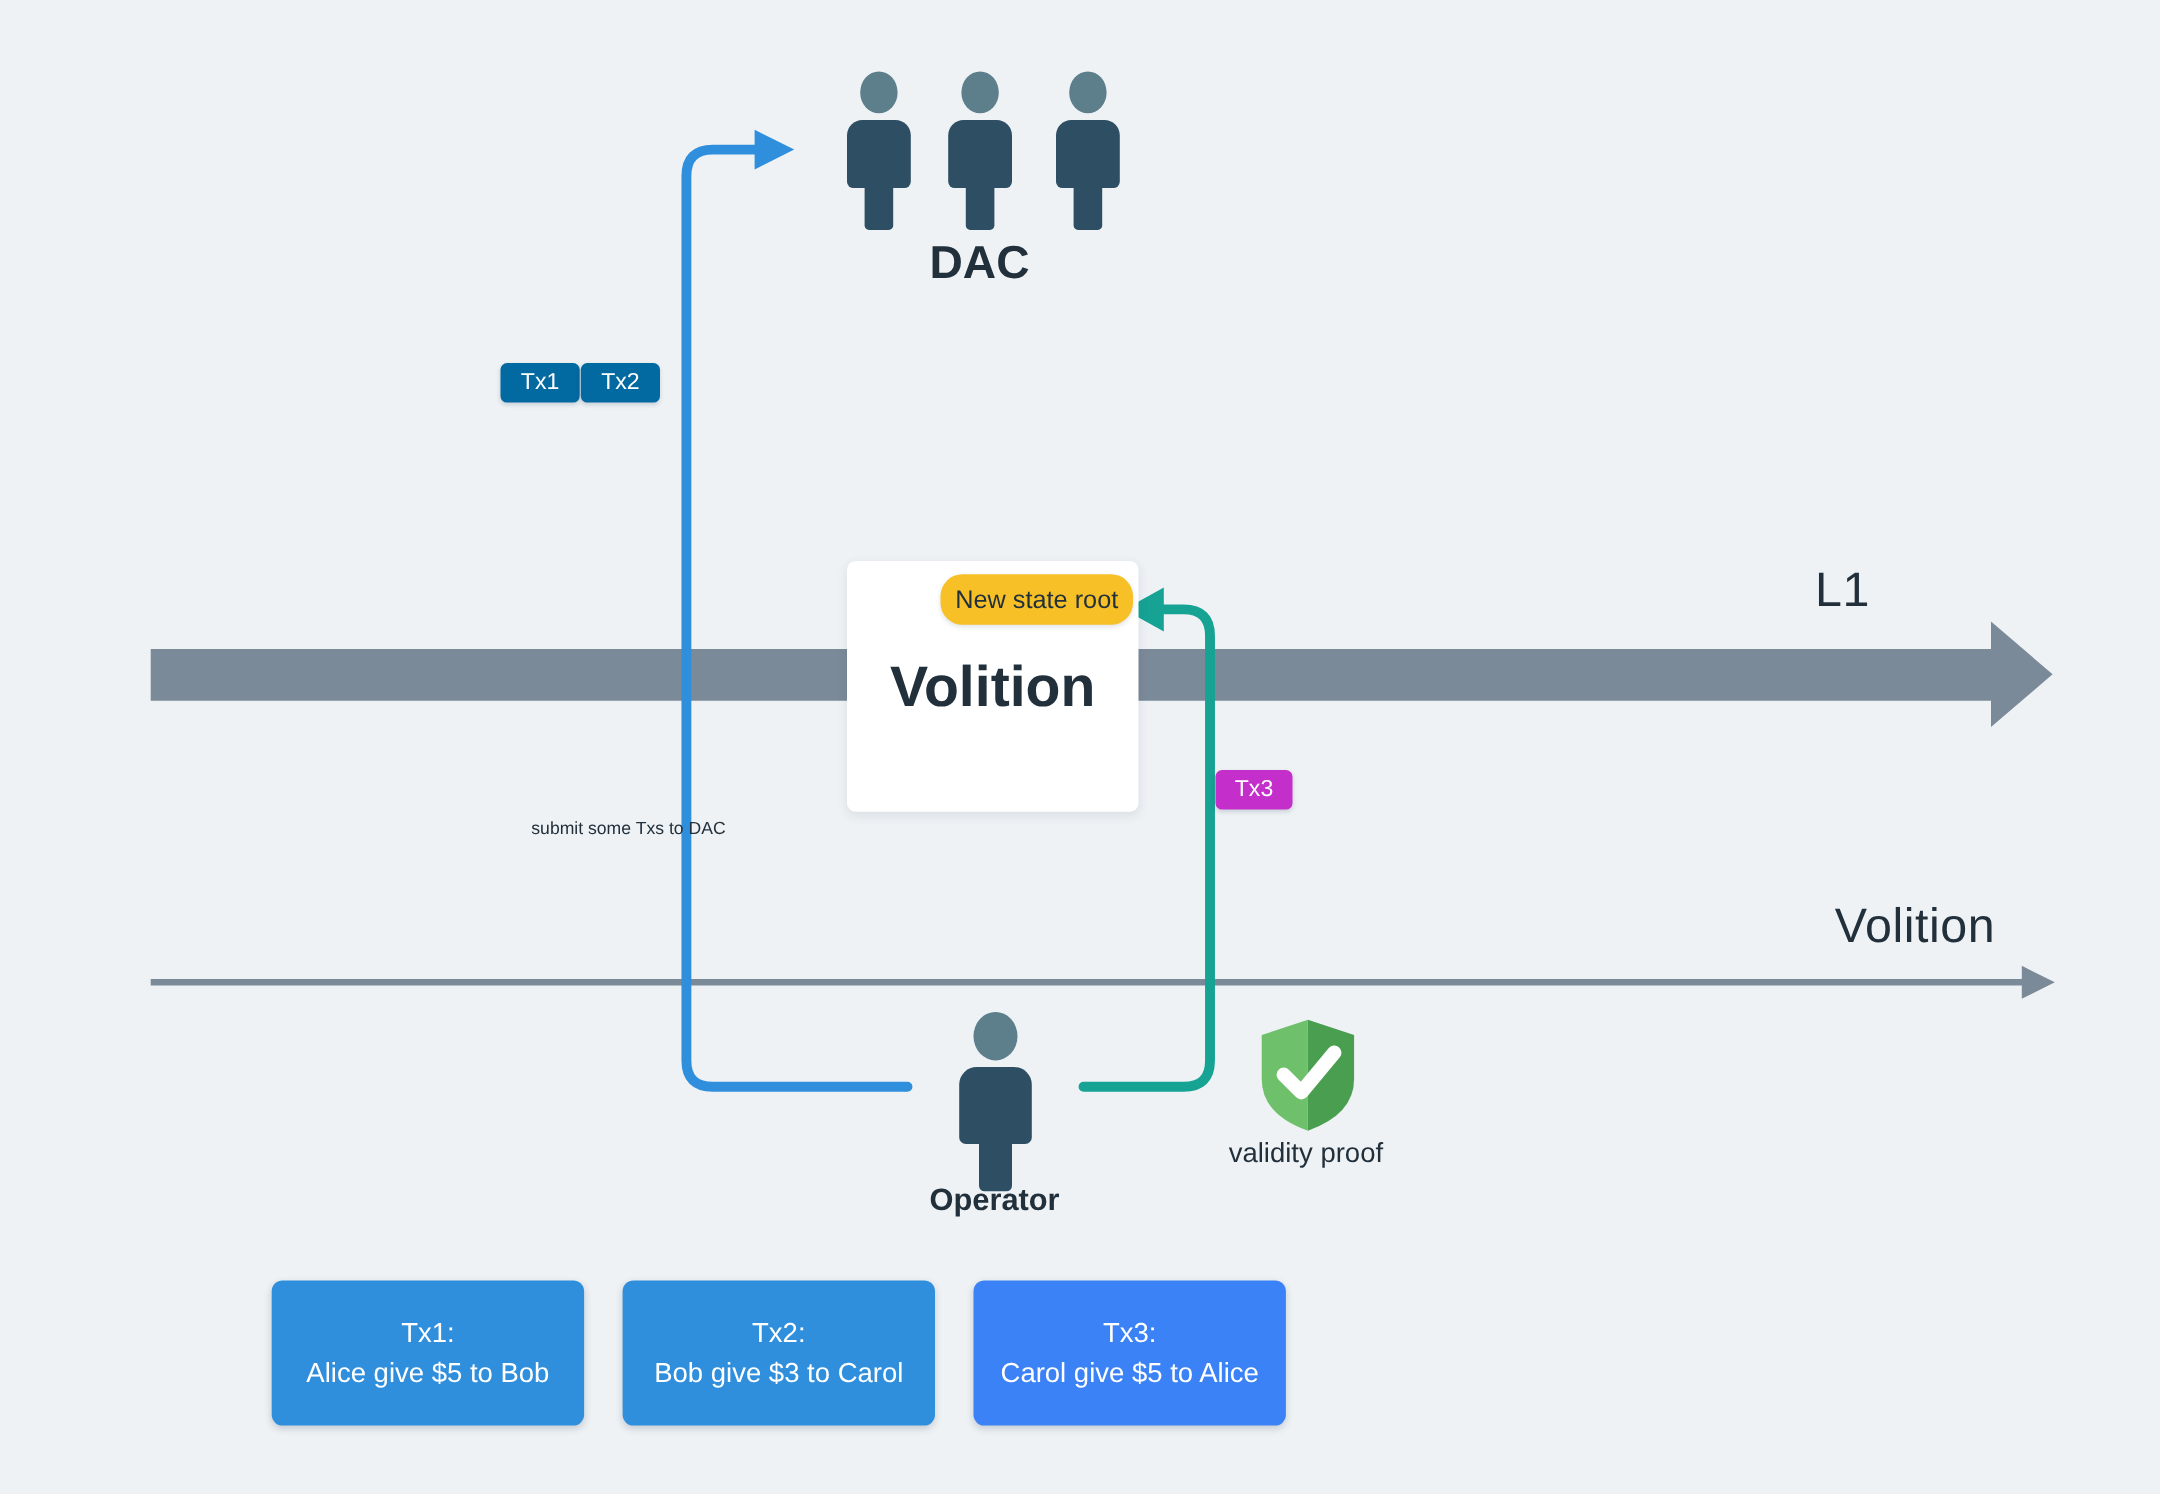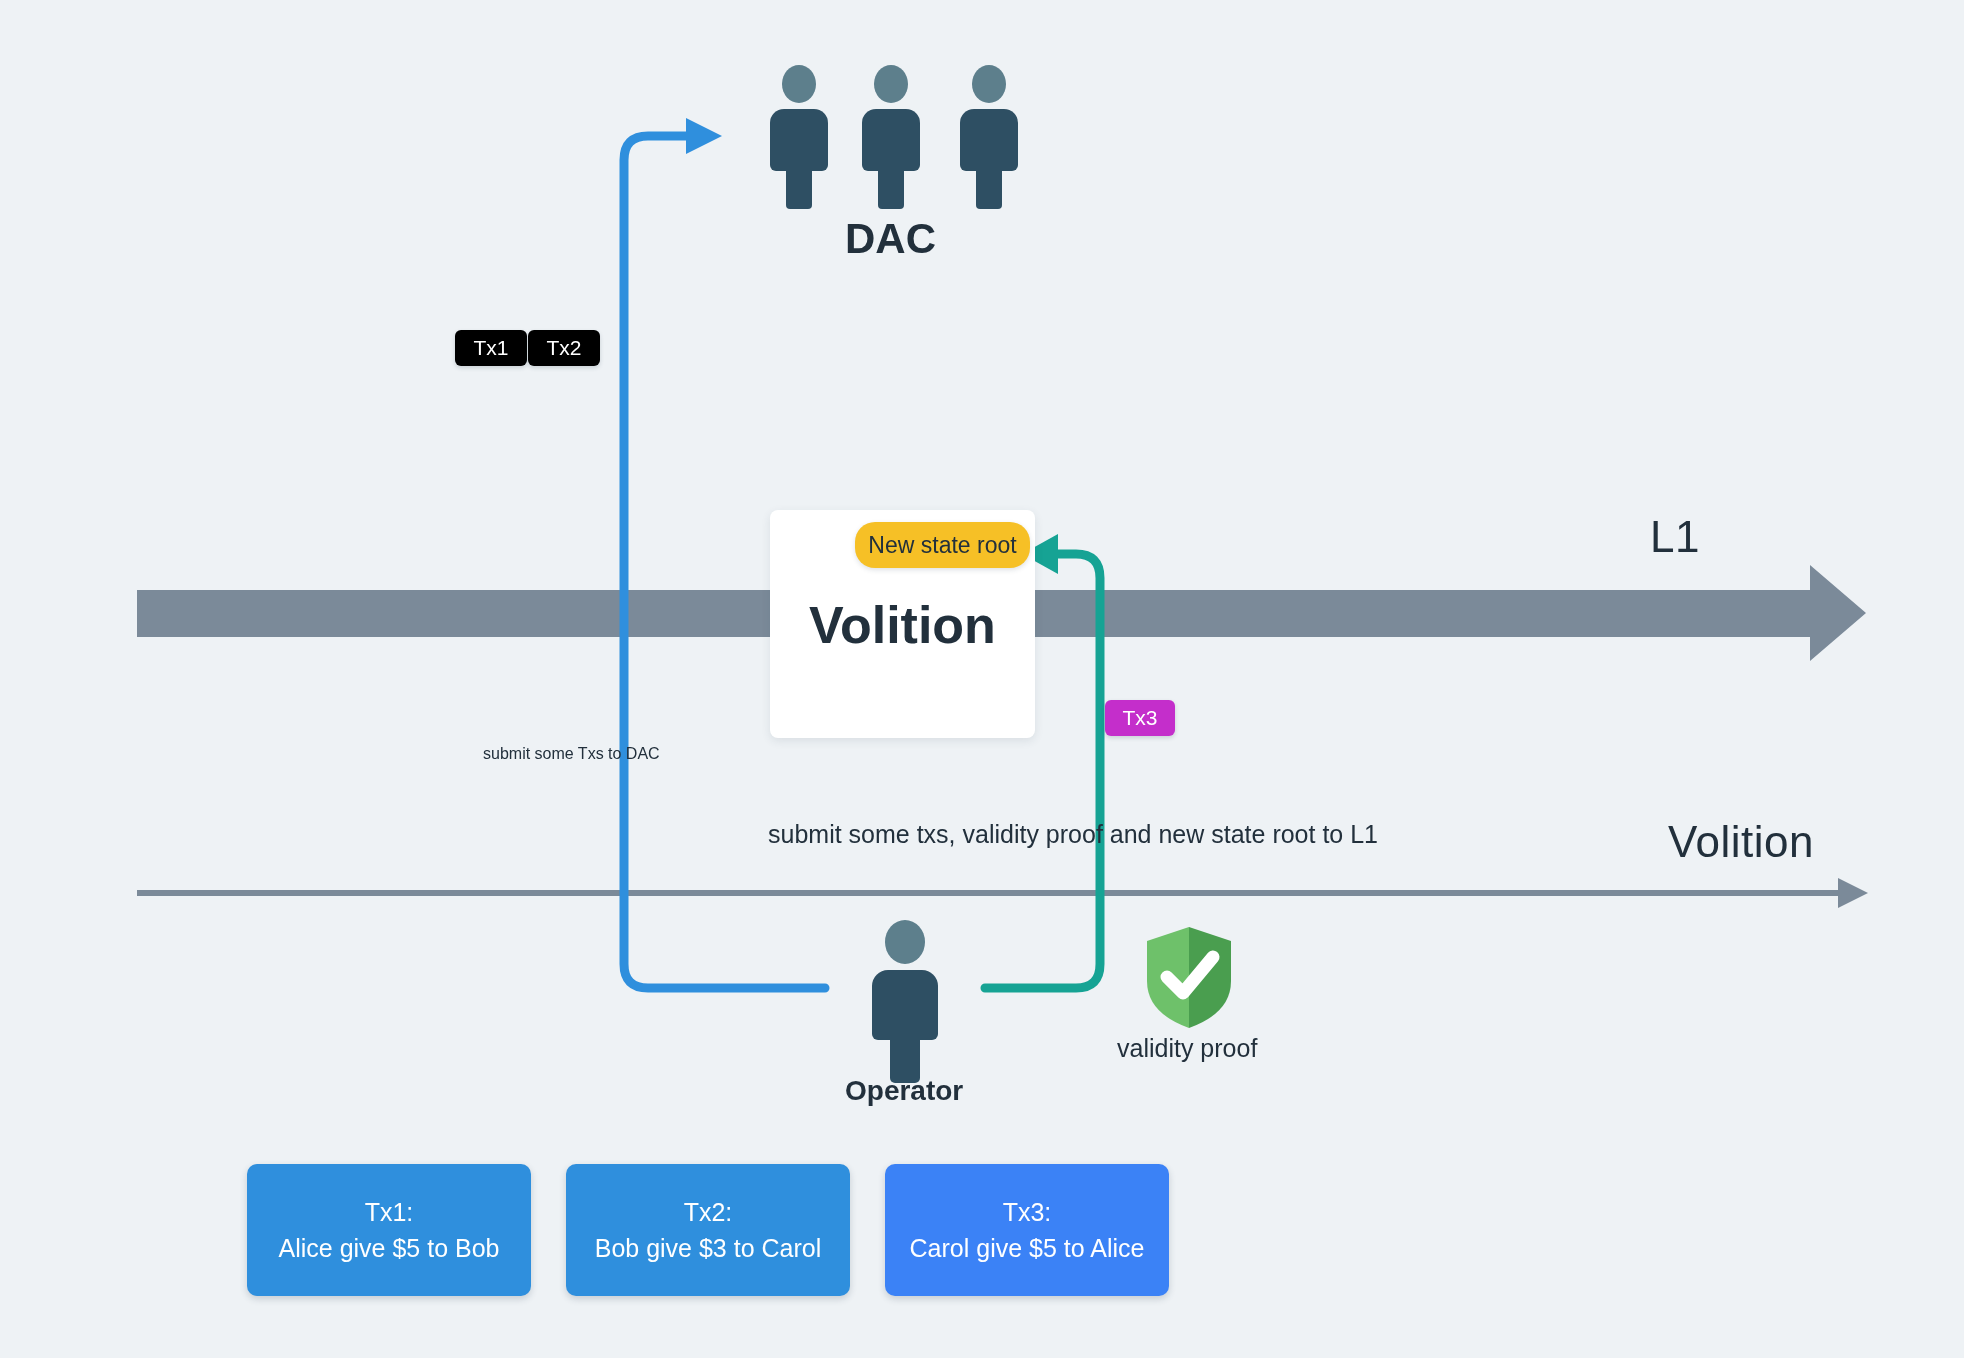--- a/index.html
+++ b/index.html
@@ -65,21 +65,21 @@
   .tx-chip {
     position: absolute;
     display: flex;
     align-items: center;
     justify-content: center;
     color: #ffffff;
     font-size: 21px;
     border-radius: 6px;
     box-shadow: 0 2px 4px rgba(40,60,80,0.18);
   }
-  .chip-blue { background: #000000; }
+  .chip-blue { background: #0369a1; }
   .chip-magenta { background: #c42ecb; margin-top: 36px; }
 
   .state-root {
     position: absolute;
     display: flex;
     align-items: center;
     justify-content: center;
     background: #f6c026;
     color: #22303c;
     font-size: 23px;
@@ -175,21 +175,20 @@
   </div>
 
   <div class="state-root" style="left:855px; top:522px; width:175px; height:46px;">New state root</div>
 
   <div class="tx-chip chip-magenta" style="left:1105px; top:664px; width:70px; height:36px;">Tx3</div>
 
   <div class="axis-title" style="left:1650px; top:512px;">L1</div>
   <div class="axis-title" style="left:1668px; top:817px;">Volition</div>
 
   <div class="label" style="left:483px; top:745px; font-size:16px;">submit some Txs to DAC</div>
-  <div class="label" style="left:768px; top:820px; font-size:25px;">submit some txs, validity proof and new state root to L1</div>
 
   <div class="person" style="left:872px; top:920px; width:66px; height:158px;">
     <div class="head" style="width:40px; height:44px;"></div>
     <div class="body" style="top:50px; width:66px; height:70px; border-radius:16px 16px 6px 6px;"></div>
     <div class="body" style="top:113px; left:18px; width:30px; height:50px; border-radius:0 0 5px 5px;"></div>
   </div>
 
   <div class="label bold" style="left:845px; top:1075px; font-size:28px;">Operator</div>
 
   <svg style="position:absolute; left:1143px; top:925px; width:92px; height:105px;" viewBox="0 0 92 105" xmlns="http://www.w3.org/2000/svg">

